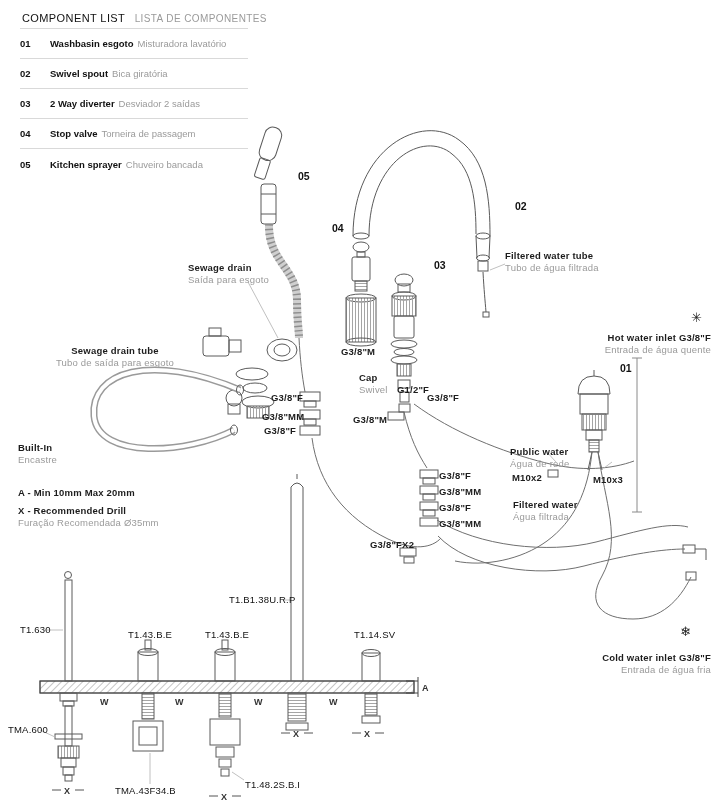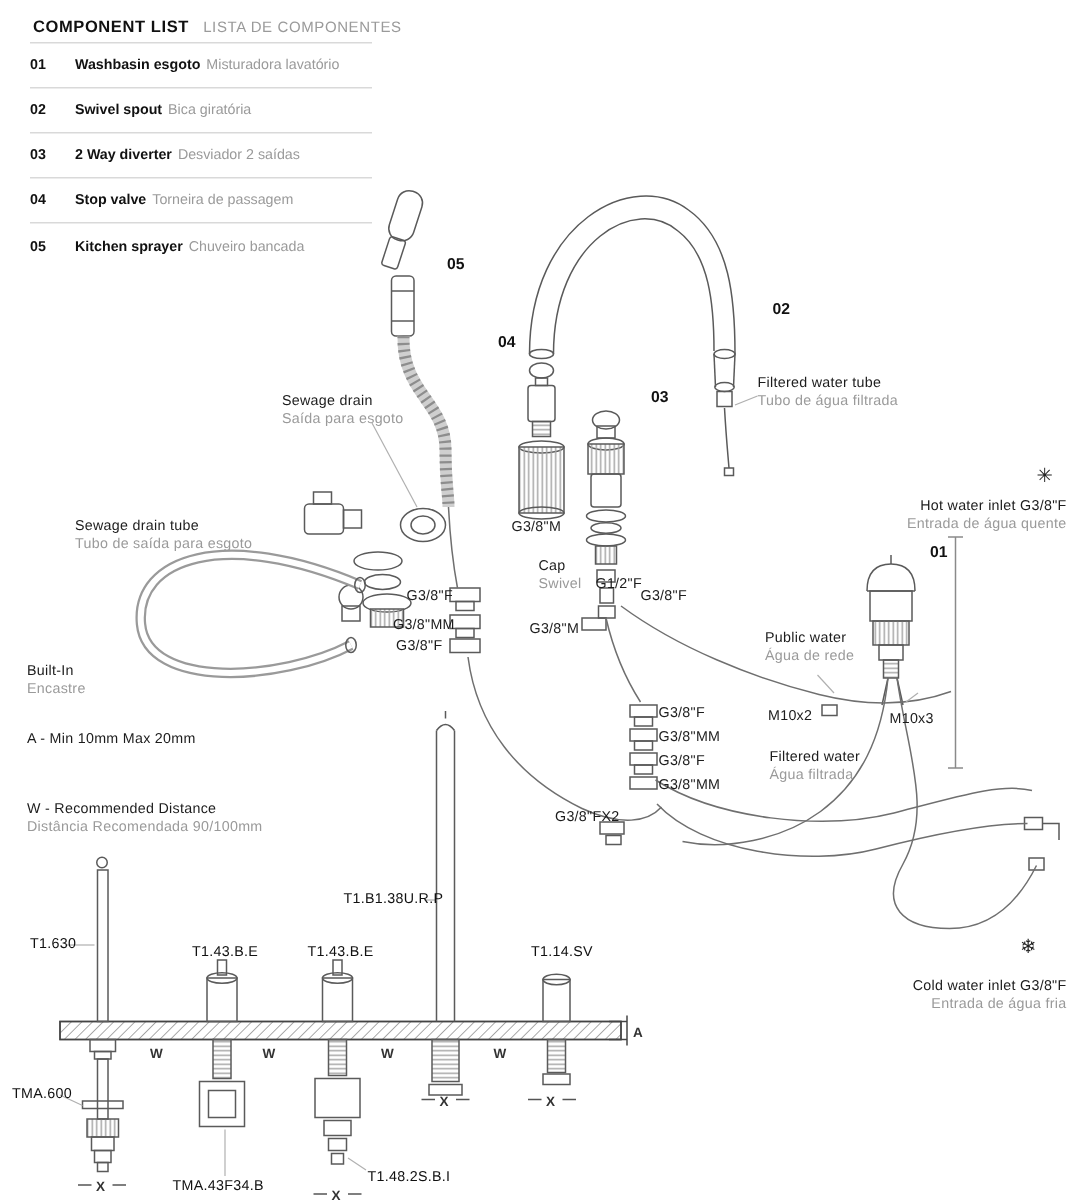--- a/index.html
+++ b/index.html
@@ -1,38 +1,38 @@
 <!DOCTYPE html>
 <html><head>
 <meta charset="utf-8">
 <style>
   *{margin:0;padding:0;box-sizing:border-box}
   html,body{background:#fff}
   body{font-family:"Liberation Sans",sans-serif;color:#1c1c1c}
   .page{position:relative;width:728px;height:800px;background:#fff;overflow:hidden}
   .art{position:absolute;left:0;top:0}
   .abs{position:absolute;white-space:nowrap;line-height:12px}
-  .b{font-weight:400;font-size:9.5px;color:#1c1c1c;letter-spacing:.2px}
+  .b{font-weight:700;font-size:9.5px;color:#1c1c1c;letter-spacing:.2px}
   .g{font-weight:400;font-size:9.5px;color:#9a9a9a;letter-spacing:.2px}
   .blk{display:block}
   .num{font-weight:700;font-size:10.5px;color:#111}
   .code{font-weight:400;font-size:9.5px;color:#111;letter-spacing:.2px}
   .dim{font-weight:700;font-size:9px;color:#333}
   .ico{font-family:"DejaVu Sans",sans-serif;font-size:13px;color:#222}
   .hdr{position:absolute;left:22px;top:8px}
-  .hdr .t{font-weight:700;font-size:11px;letter-spacing:.4px;color:#111}
+  .hdr .t{font-weight:400;font-size:11px;letter-spacing:.4px;color:#111}
   .hdr .s{font-weight:400;font-size:10px;letter-spacing:.4px;color:#9a9a9a;margin-left:5px}
   .ctable{position:absolute;left:20px;top:28px;width:228px;border-top:1px solid #d9d9d9}
   .crow{display:flex;align-items:center;height:30px;border-bottom:1px solid #d9d9d9}
   .crow:last-child{border-bottom:none}
   .crow .n{width:30px;font-weight:700;font-size:9.5px;color:#111}
   .crow .e{font-weight:700;font-size:9.5px;color:#111;margin-right:4px}
   .crow .p{font-weight:400;font-size:9.5px;color:#9a9a9a}
   .ra{text-align:right}
-  .ca{}
+  .ca{text-align:center}
 </style>
 </head>
 <body>
 
 <div class="page">
 
   <svg class="art" width="728" height="800" viewBox="0 0 728 800">
     <defs>
       <pattern id="hatch" width="5" height="5" patternUnits="userSpaceOnUse" patternTransform="rotate(45)">
         <line x1="0" y1="0" x2="0" y2="5" stroke="#8c8c8c" stroke-width="1"></line>
@@ -296,41 +296,41 @@
     <span class="g blk">Tubo de saída para esgoto</span>
   </div>
   <div class="abs ra" style="right:17px;top:332px">
     <span class="b blk">Hot water inlet G3/8"F</span>
     <span class="g blk">Entrada de água quente</span>
   </div>
   <div class="abs ra" style="right:17px;top:652px">
     <span class="b blk">Cold water inlet G3/8"F</span>
     <span class="g blk">Entrada de água fria</span>
   </div>
-  <div class="abs" style="left:510px;top:420px">
+  <div class="abs" style="left:510px;top:446px">
     <span class="b blk">Public water</span>
     <span class="g blk">Água de rede</span>
   </div>
   <div class="abs" style="left:513px;top:499px">
     <span class="b blk">Filtered water</span>
     <span class="g blk">Água filtrada</span>
   </div>
   <div class="abs" style="left:18px;top:442px">
     <span class="b blk">Built-In</span>
     <span class="g blk">Encastre</span>
   </div>
   <div class="abs" style="left:359px;top:372px">
     <span class="b blk">Cap</span>
     <span class="g blk">Swivel</span>
   </div>
 
   <div class="abs b" style="left:18px;top:487px">A - Min 10mm Max 20mm</div>
-  <div class="abs" style="left:18px;top:534px">
-    <span class="b blk">W - Recommended Distance</span>
-    <span class="g blk">Distância Recomendada 90/100mm</span>
+  <div class="abs" style="left:18px;top:505px">
+    <span class="b blk">X - Recommended Drill</span>
+    <span class="g blk">Furação Recomendada Ø35mm</span>
   </div>
 
   <div class="abs b" style="left:341px;top:346px">G3/8"M</div>
   <div class="abs b" style="left:397px;top:384px">G1/2"F</div>
   <div class="abs b" style="left:427px;top:392px">G3/8"F</div>
   <div class="abs b" style="left:271px;top:392px">G3/8"F</div>
   <div class="abs b" style="left:262px;top:411px">G3/8"MM</div>
   <div class="abs b" style="left:353px;top:414px">G3/8"M</div>
   <div class="abs b" style="left:264px;top:425px">G3/8"F</div>
   <div class="abs b" style="left:439px;top:470px">G3/8"F</div>

